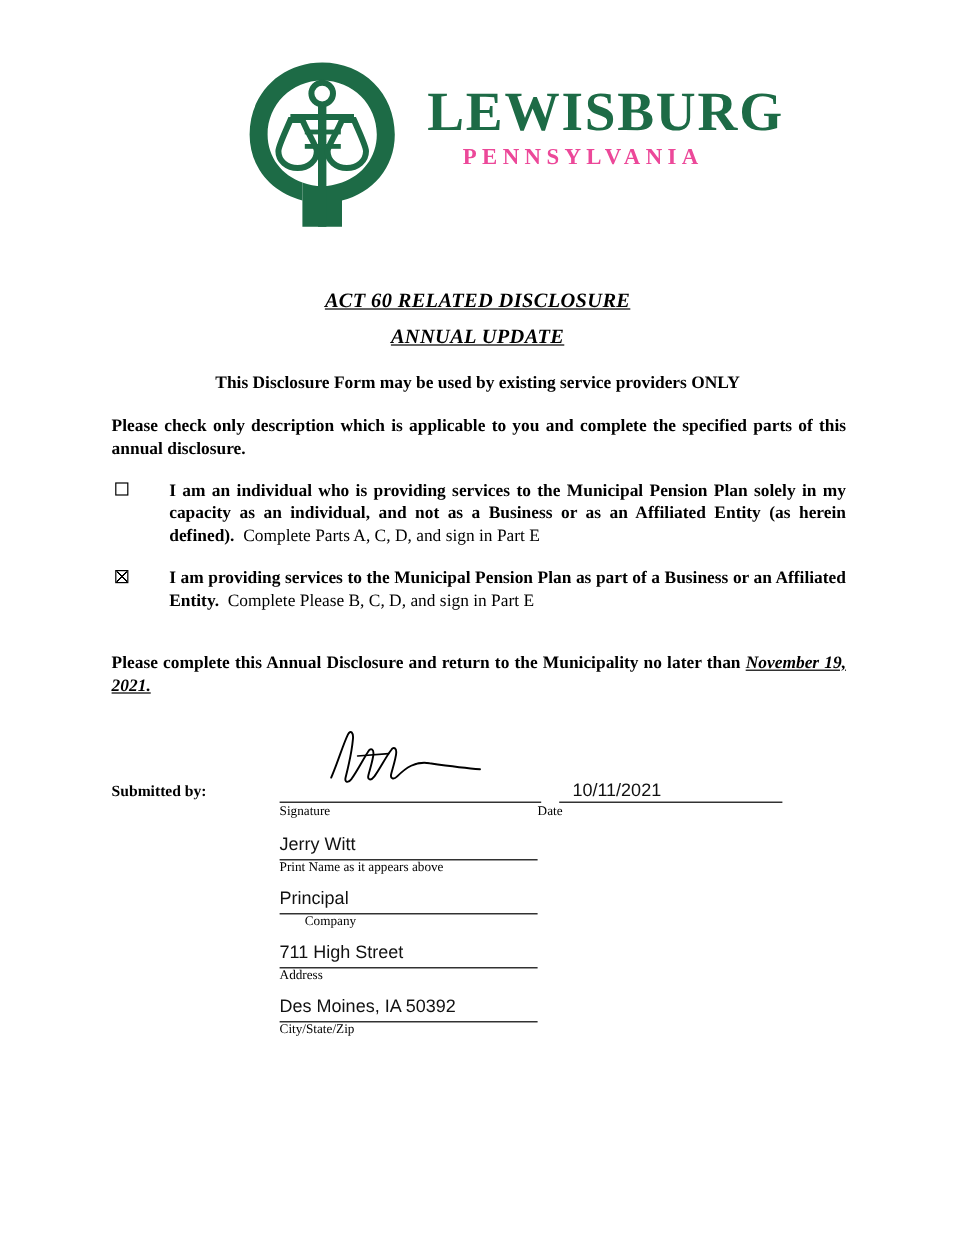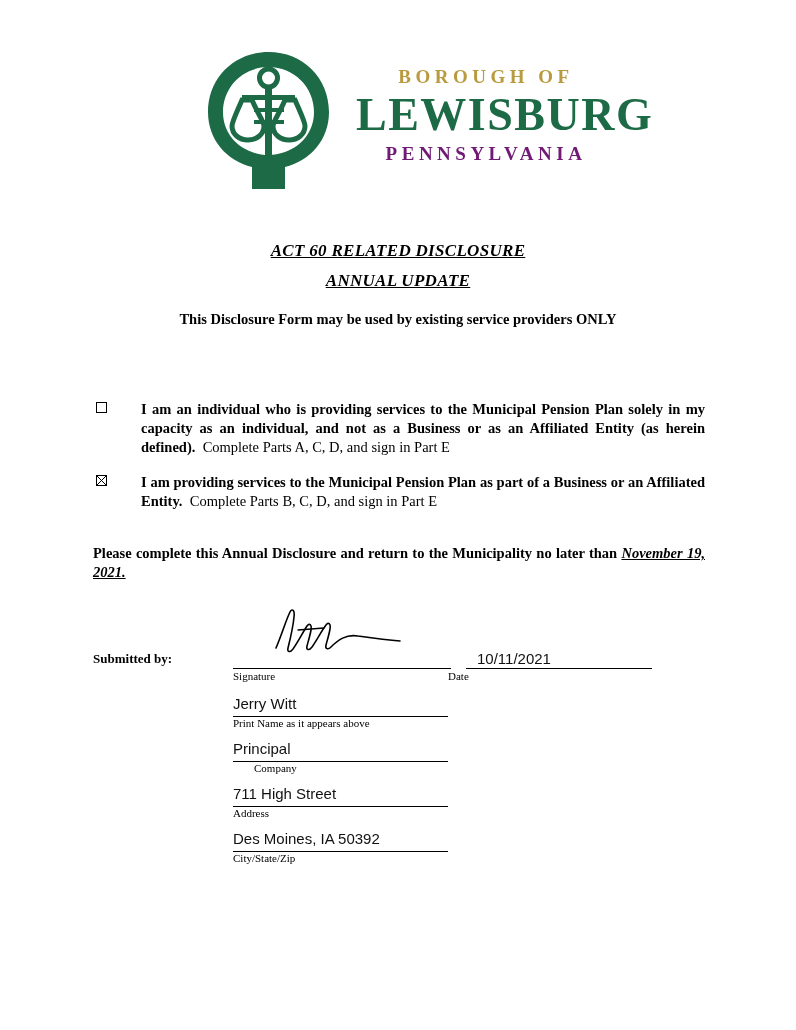--- a/index.html
+++ b/index.html
@@ -58,21 +58,21 @@
     letter-spacing: 1.5px;
     color: #1d6b46;
     font-weight: bold;
     line-height: 1.08;
     margin-top: 2px;
   }
   .logo-line3 {
     font-family: "Liberation Serif", serif;
     font-size: 19px;
     letter-spacing: 4.5px;
-    color: #701a75;
+    color: #ec4899;
     font-weight: bold;
     margin-top: 3px;
   }
 
   
   .doc-title {
     position: absolute;
     left: 0;
     right: 0;
     text-align: center;
@@ -234,47 +234,47 @@
         <rect x="69" y="38" width="7" height="103" fill="#1d6b46"></rect>
         <rect x="46" y="47" width="53" height="5" fill="#1d6b46"></rect>
         <circle cx="72.5" cy="30" r="9" fill="none" stroke="#1d6b46" stroke-width="5"></circle>
         <path d="M46 52 C40 66 36 74 36 78 C36 86 43 92 52 92 C61 92 68 86 68 78 C68 74 62 66 56 52 Z" fill="#ffffff" stroke="#1d6b46" stroke-width="5"></path>
         <path d="M89 52 C83 66 77 74 77 78 C77 86 84 92 93 92 C102 92 109 86 109 78 C109 74 105 66 99 52 Z" fill="#ffffff" stroke="#1d6b46" stroke-width="5"></path>
         <rect x="58" y="60" width="30" height="4" fill="#1d6b46"></rect>
         <rect x="58" y="72" width="30" height="4" fill="#1d6b46"></rect>
       </svg>
     </div>
     <div class="logo-text">
-      <div class="logo-line1">BOROUGH OF</div>
       <div class="logo-line2">LEWISBURG</div>
       <div class="logo-line3">PENNSYLVANIA</div>
     </div>
   </div>
 
   <div class="doc-title" id="title-1">
     <span>ACT 60 RELATED DISCLOSURE</span>
   </div>
   <div class="doc-title" id="title-2">
     <span>ANNUAL UPDATE</span>
   </div>
 
   <div class="subtitle">This Disclosure Form may be used by existing service providers ONLY</div>
 
+  <div class="instructions">Please check only description which is applicable to you and complete the specified parts of this annual disclosure.</div>
 
   <div class="option-row" id="option-1">
     <span class="checkbox"></span>
     <span class="option-text">
       <b>I am an individual who is providing services to the Municipal Pension Plan solely in my capacity as an individual, and not as a Business or as an Affiliated Entity (as herein defined).</b><span class="plain">&nbsp; </span><span class="plain">Complete Parts A, C, D, and sign in Part E</span>
     </span>
   </div>
 
   <div class="option-row" id="option-2">
     <span class="checkbox checked"></span>
     <span class="option-text">
-      <b>I am providing services to the Municipal Pension Plan as part of a Business or an Affiliated Entity.</b><span class="plain">&nbsp; </span><span class="plain">Complete Parts B, C, D, and sign in Part E</span>
+      <b>I am providing services to the Municipal Pension Plan as part of a Business or an Affiliated Entity.</b><span class="plain">&nbsp; </span><span class="plain">Complete Please B, C, D, and sign in Part E</span>
     </span>
   </div>
 
   <div class="deadline">
     <span>Please complete this Annual Disclosure and return to the Municipality no later than </span><span class="date">November 19, 2021.</span>
   </div>
 
   <div class="submitted-label">Submitted by:</div>
 
   <div class="signature-mark">

